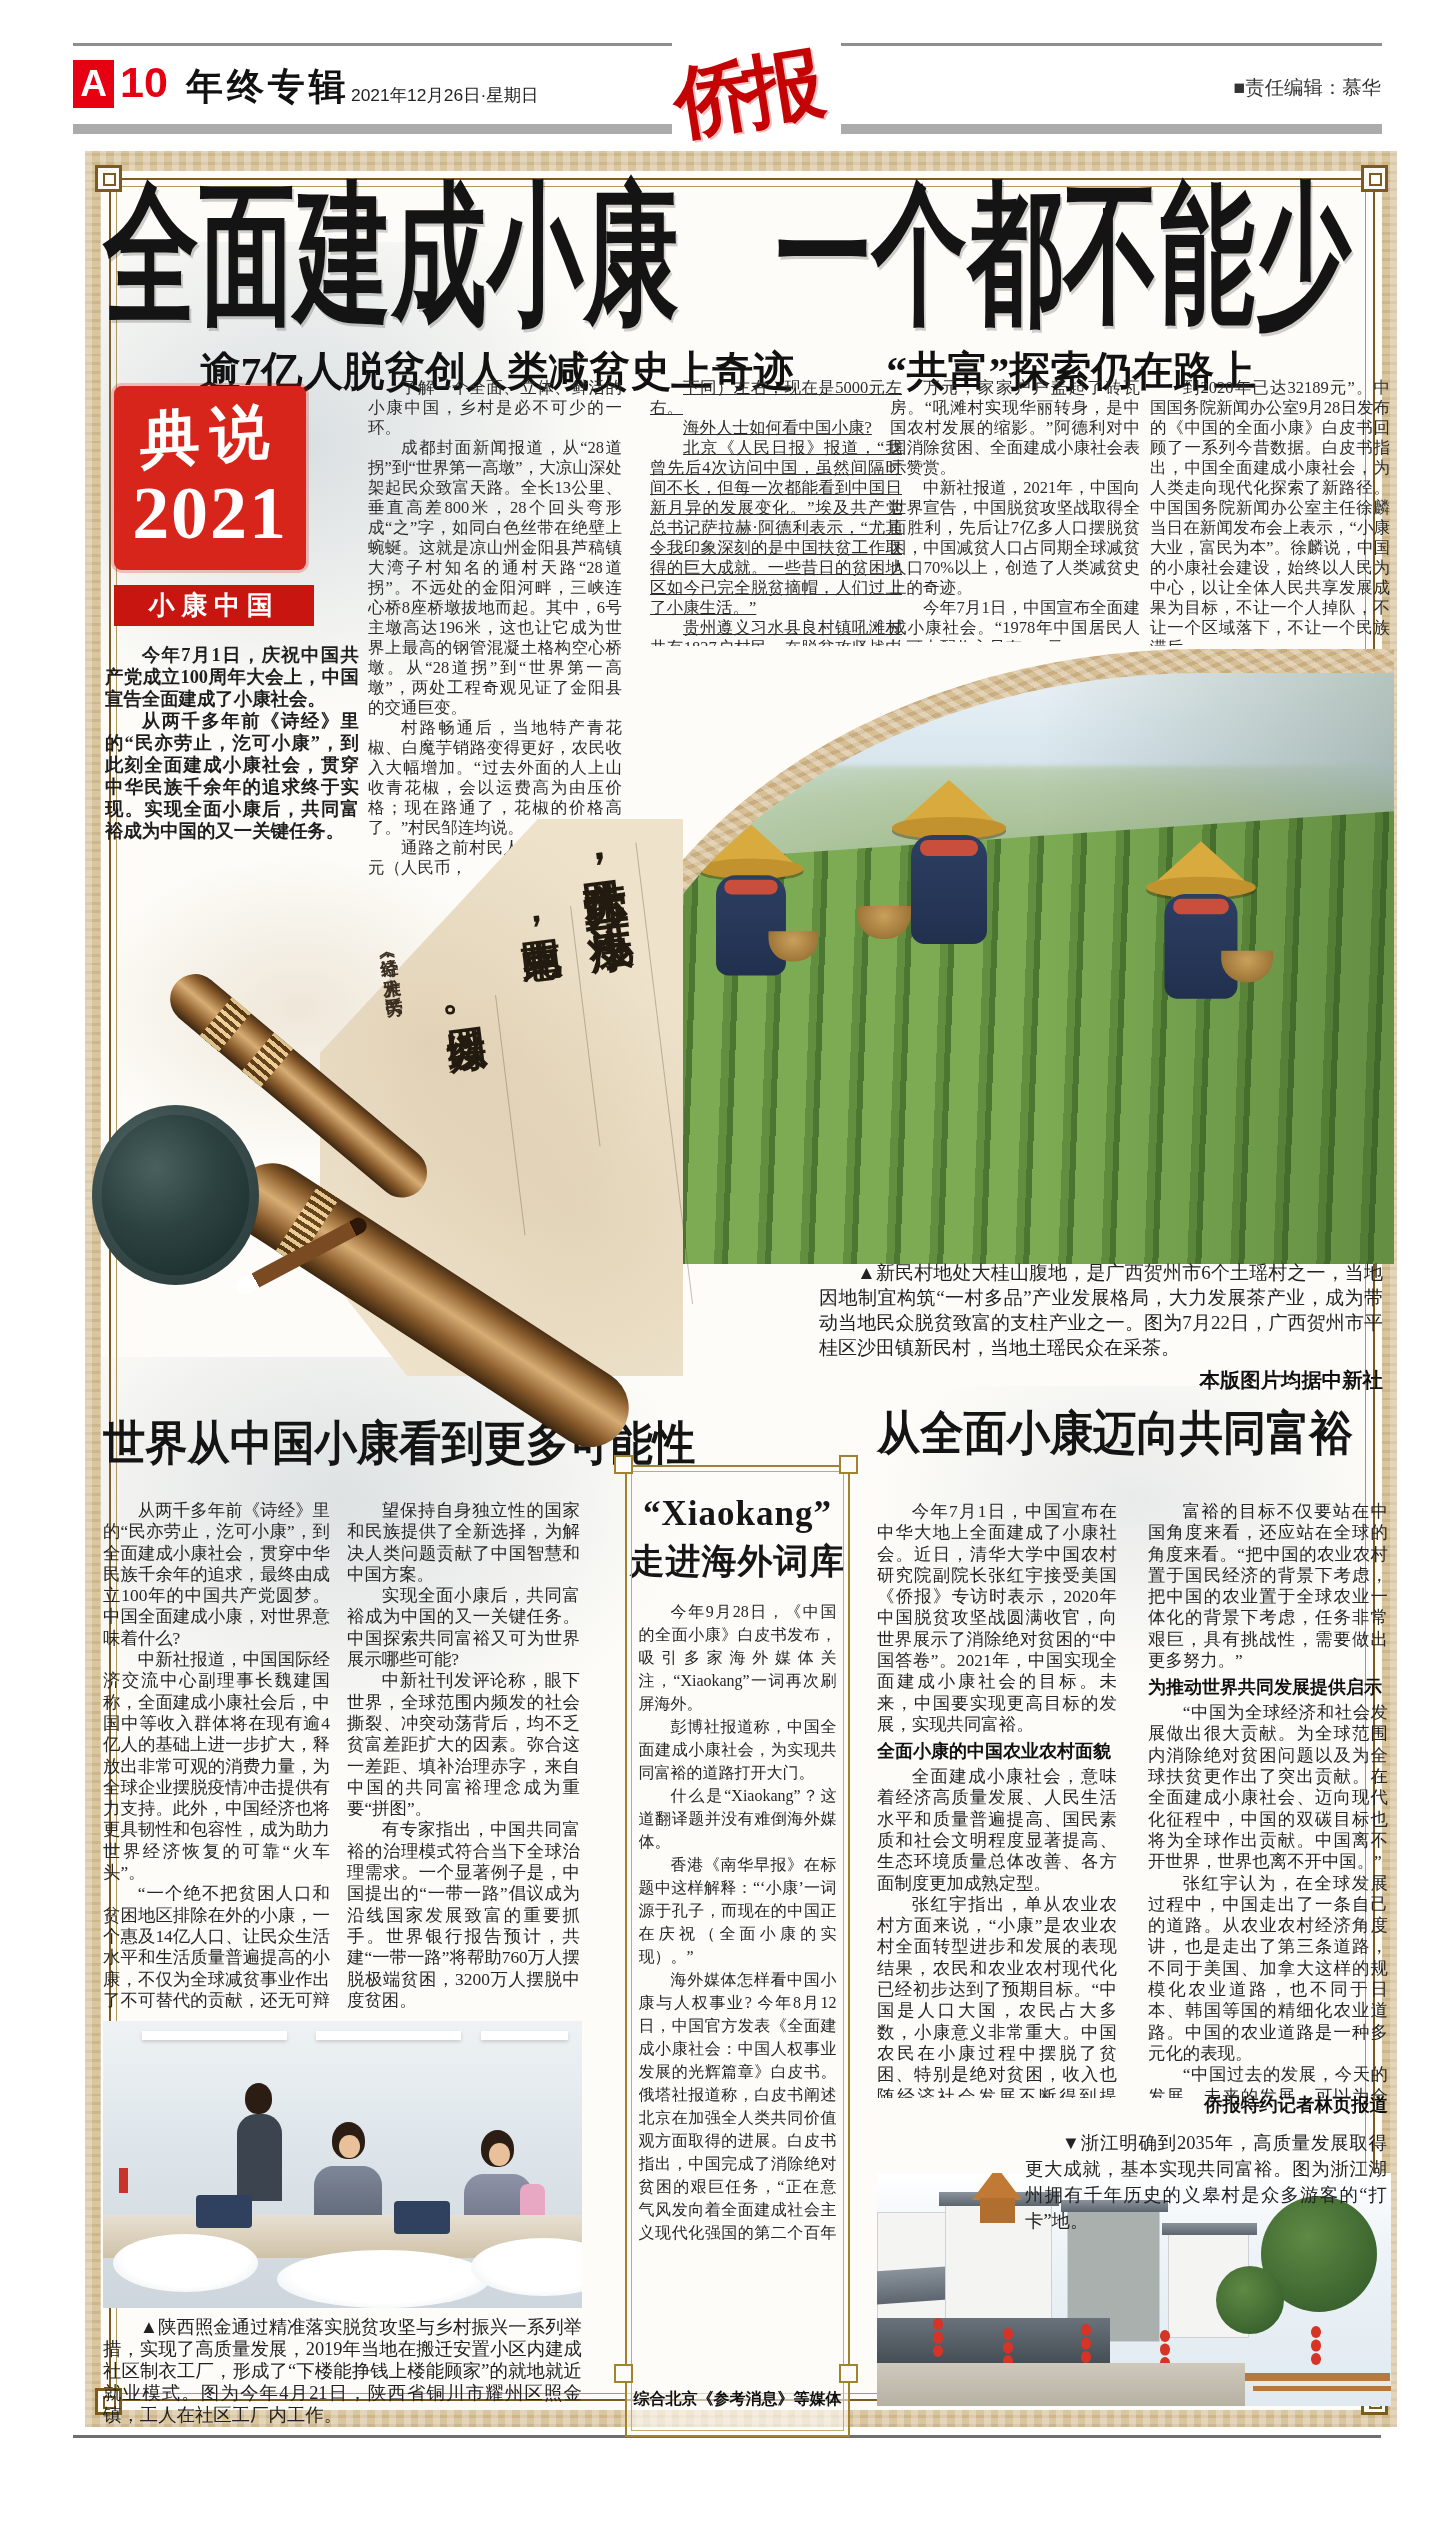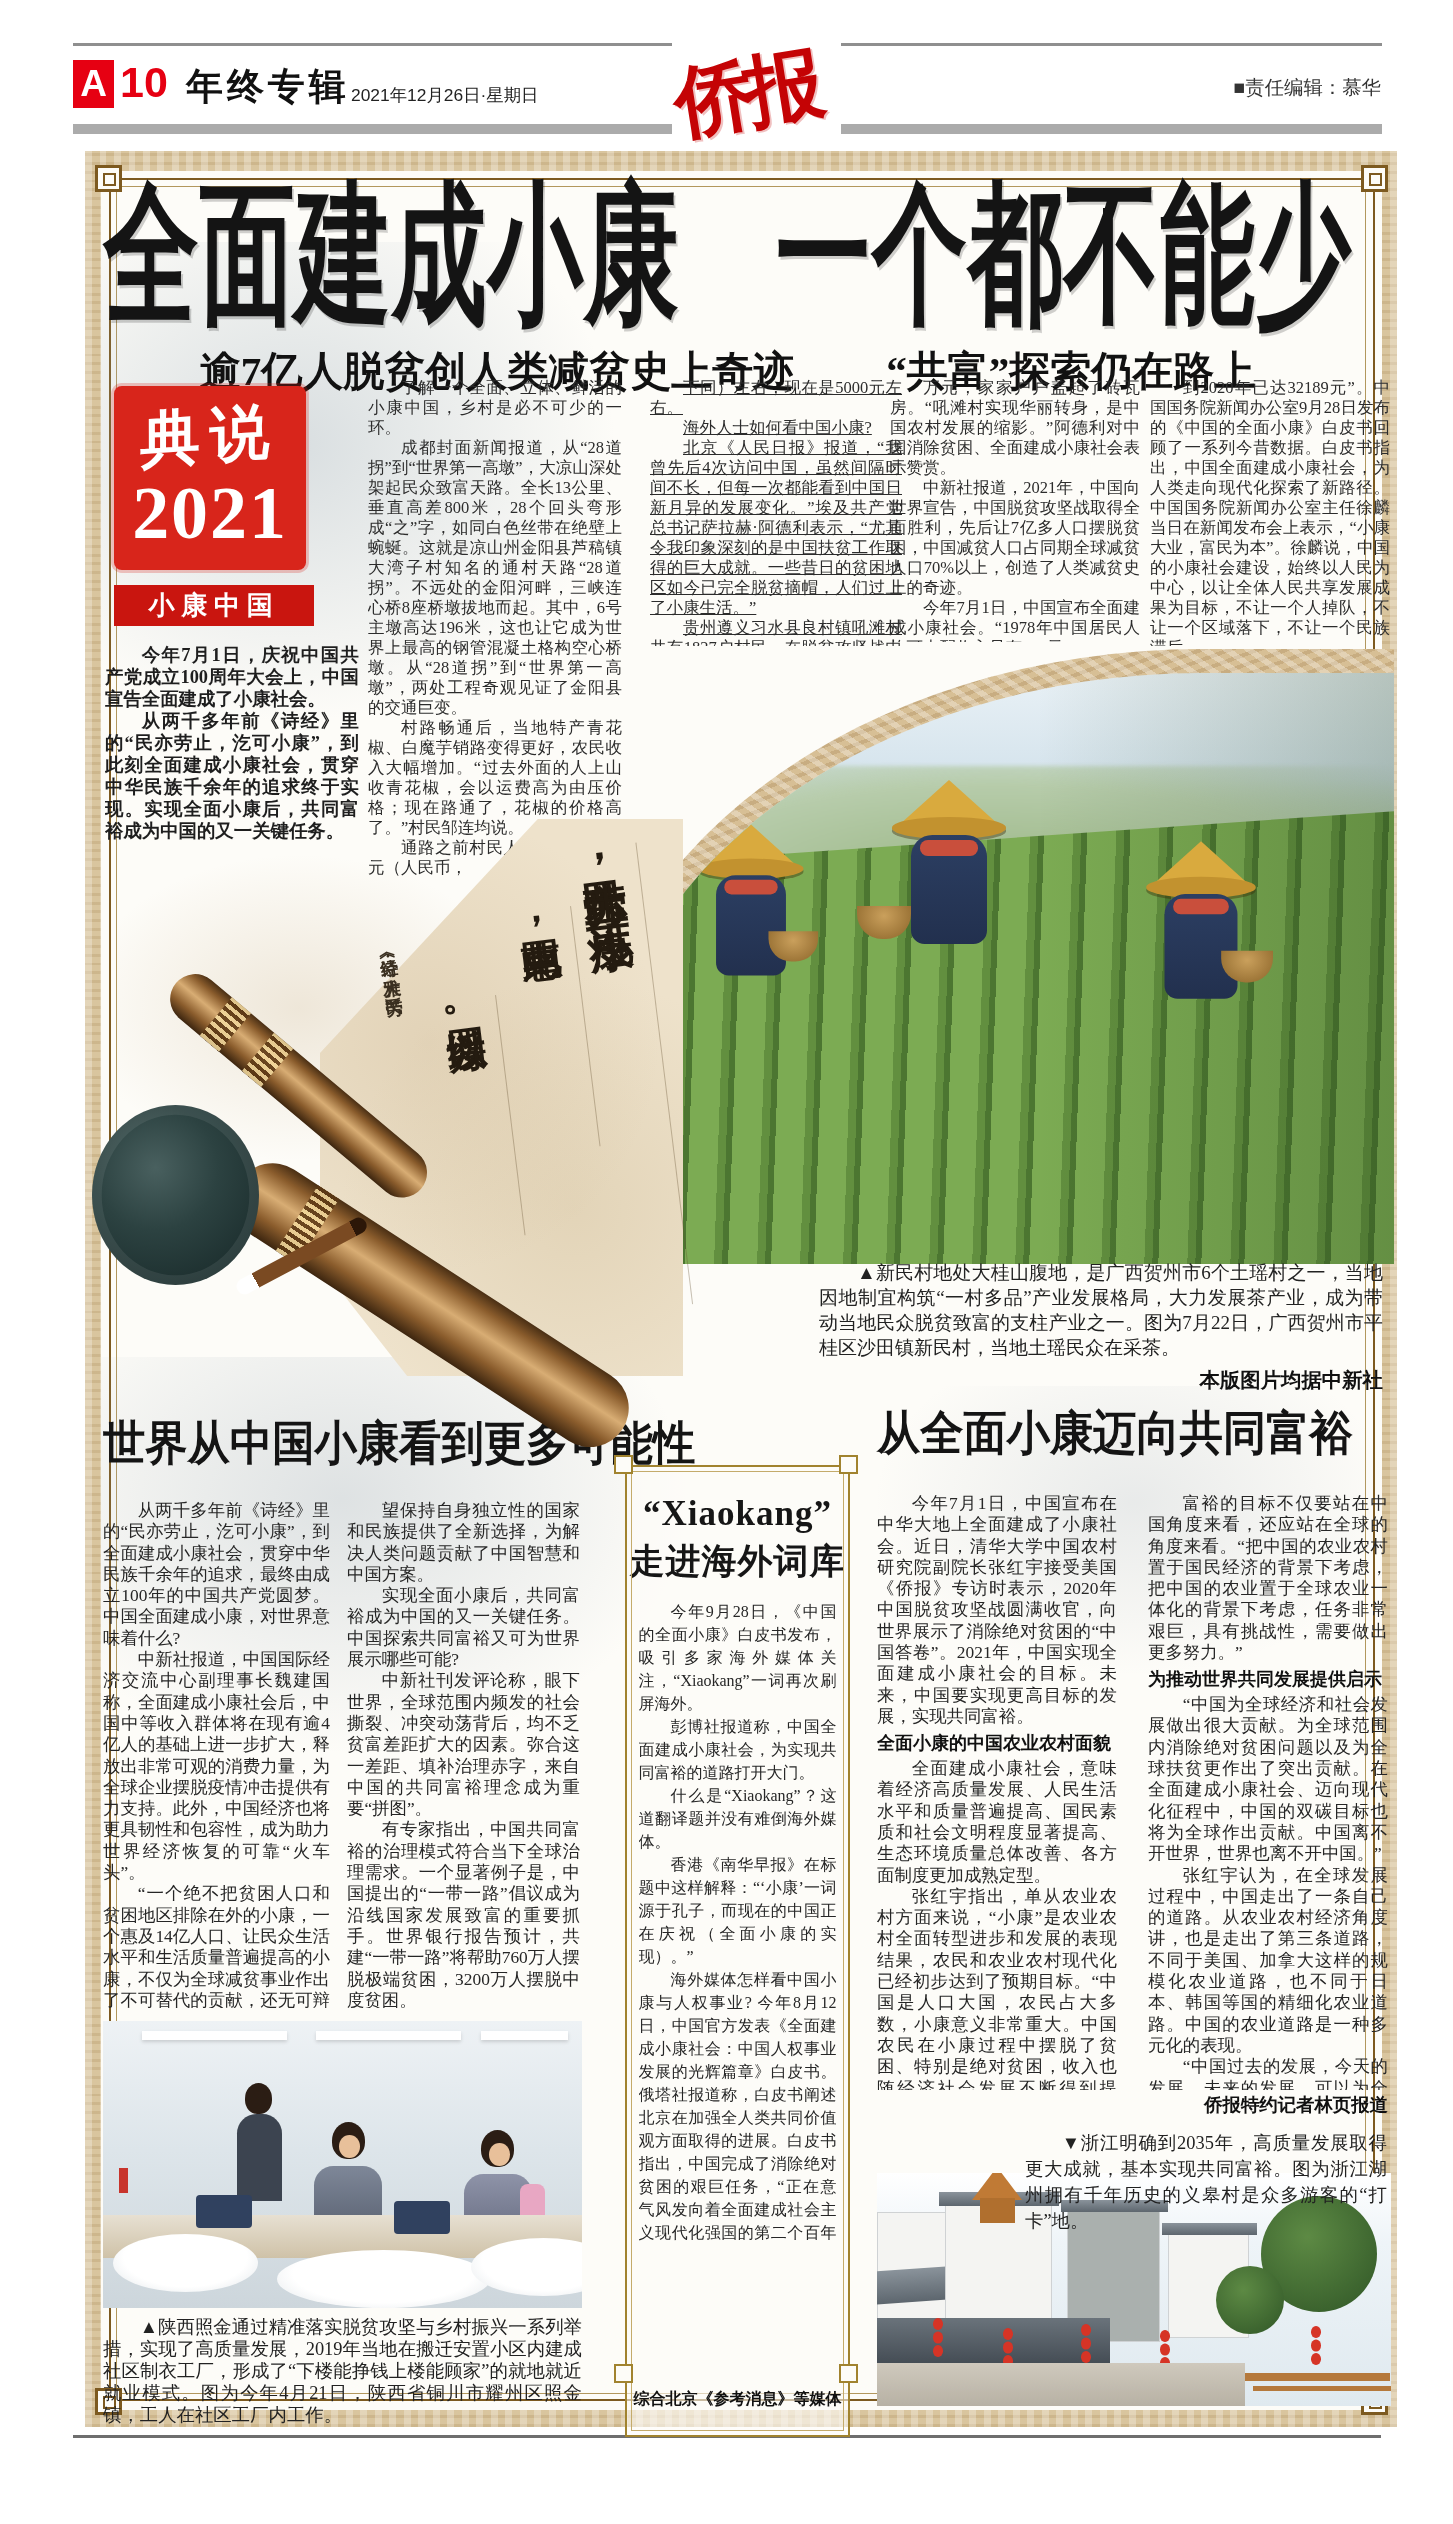--- a/index.html
+++ b/index.html
@@ -110,21 +110,21 @@
 
   
   .art-headline { position:absolute; z-index:6; white-space:nowrap; color:#141414;
       font:900 47px/1.1 "Liberation Sans","DejaVu Sans",sans-serif; transform-origin:left; }
   .al-headline { left:103px; top:1417px; transform:scaleX(.9); }
   .ar-headline { left:877px; top:1407px; transform:scaleX(.92); }
   .bcol { position:absolute; z-index:5; text-align:justify; overflow:hidden; font-size:17.4px; line-height:21.3px; color:#262626; }
   .bcol p { margin:0; text-indent:2em; }
   .al-col1 { left:103px; top:1500px; width:227px; height:508px; }
   .al-col2 { left:347px; top:1500px; width:233px; height:508px; }
-  .ar-col  { width:240px; height:597px; }
+  .ar-col  { width:240px; height:597px;margin-top:8px; }
   .ar-col1 { left:877px; top:1493px; }
   .ar-col2 { left:1148px; top:1493px; }
   .bcol h4 { font:700 18px/25px "Liberation Sans","DejaVu Sans",sans-serif; color:#111; margin:3.9px 0 1.9px; text-indent:0; }
   .ar-byline { position:absolute; left:1148px; top:2092px; width:240px; z-index:6; text-align:right;
       font:700 18.4px "Liberation Sans","DejaVu Sans",sans-serif; color:#111; }
 
   
   .xk-box { position:absolute; left:625px; top:1465px; width:225px; height:972px; z-index:6; border:2.9px solid #a1832f; background:rgba(253,252,248,.6); }
   .xk-box::after { content:""; position:absolute; inset:3.9px; border:1px solid #c4ab6b; pointer-events:none; }
   .xk-fret { position:absolute; width:19.4px; height:19.4px; background:#fdfcf8; border:2.9px solid #a1832f; z-index:7; }

